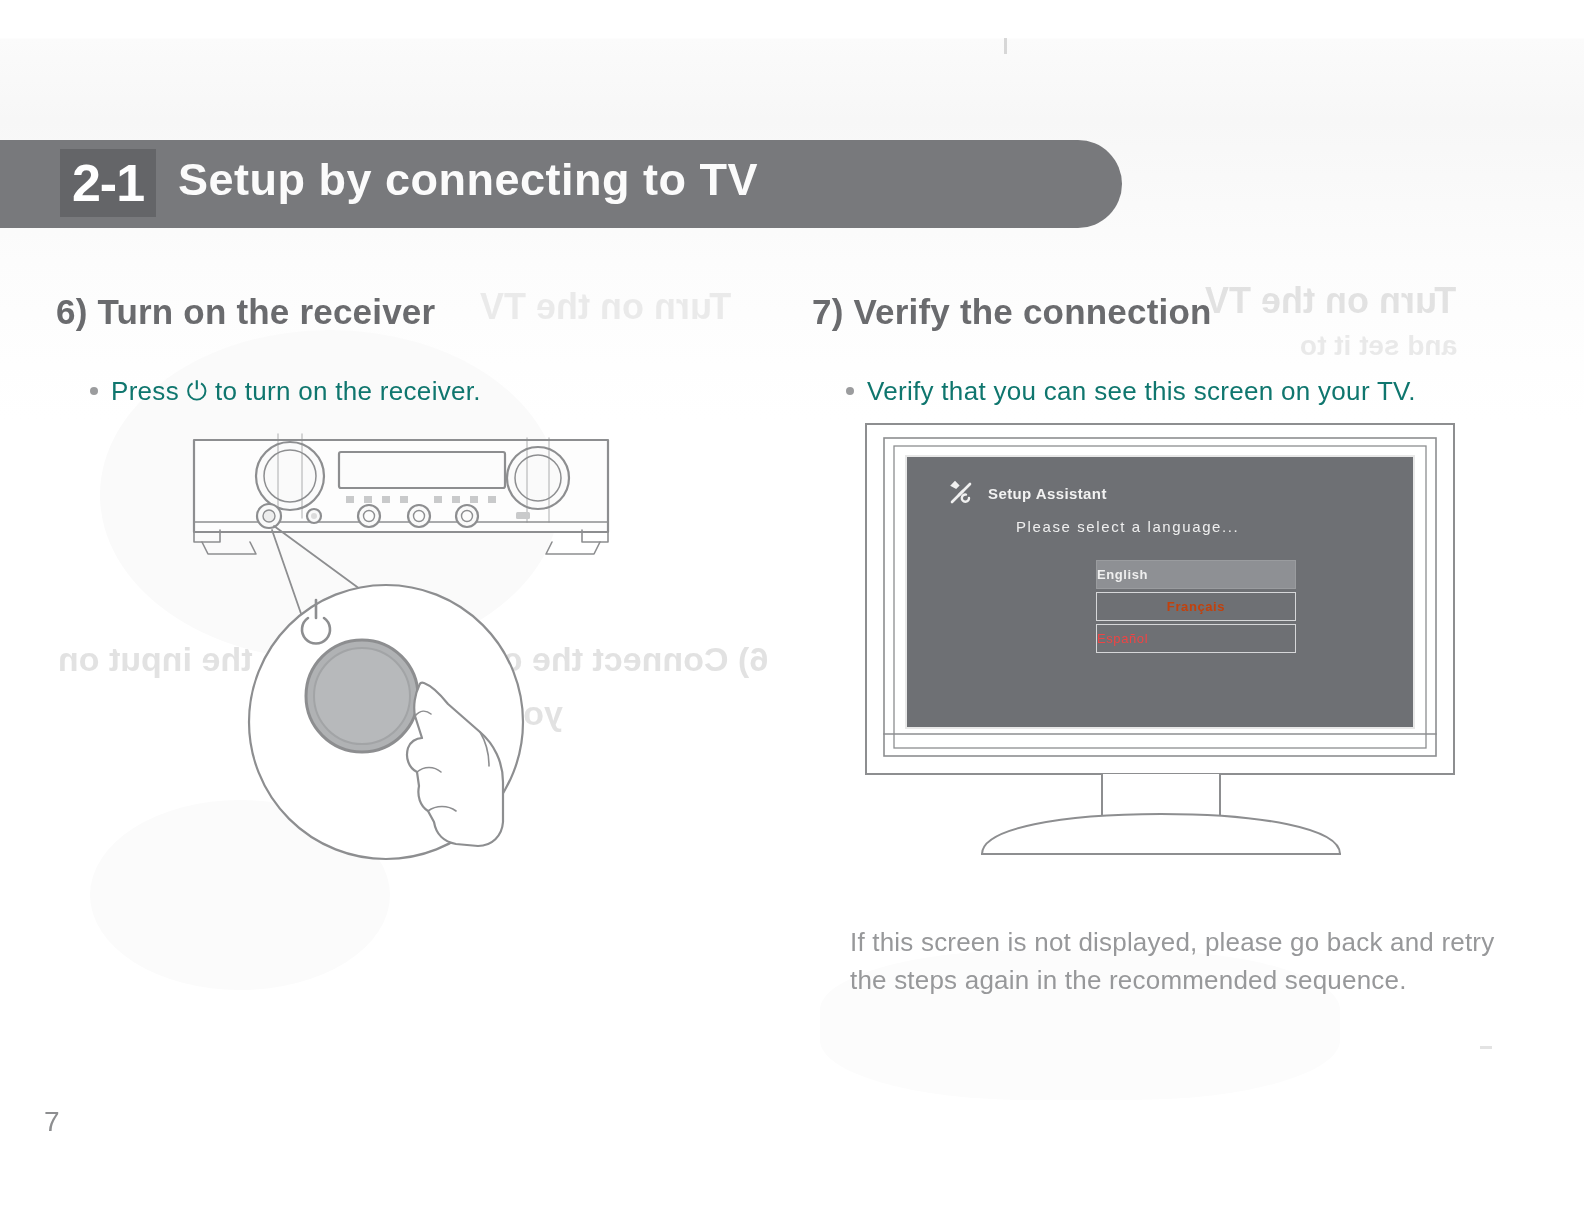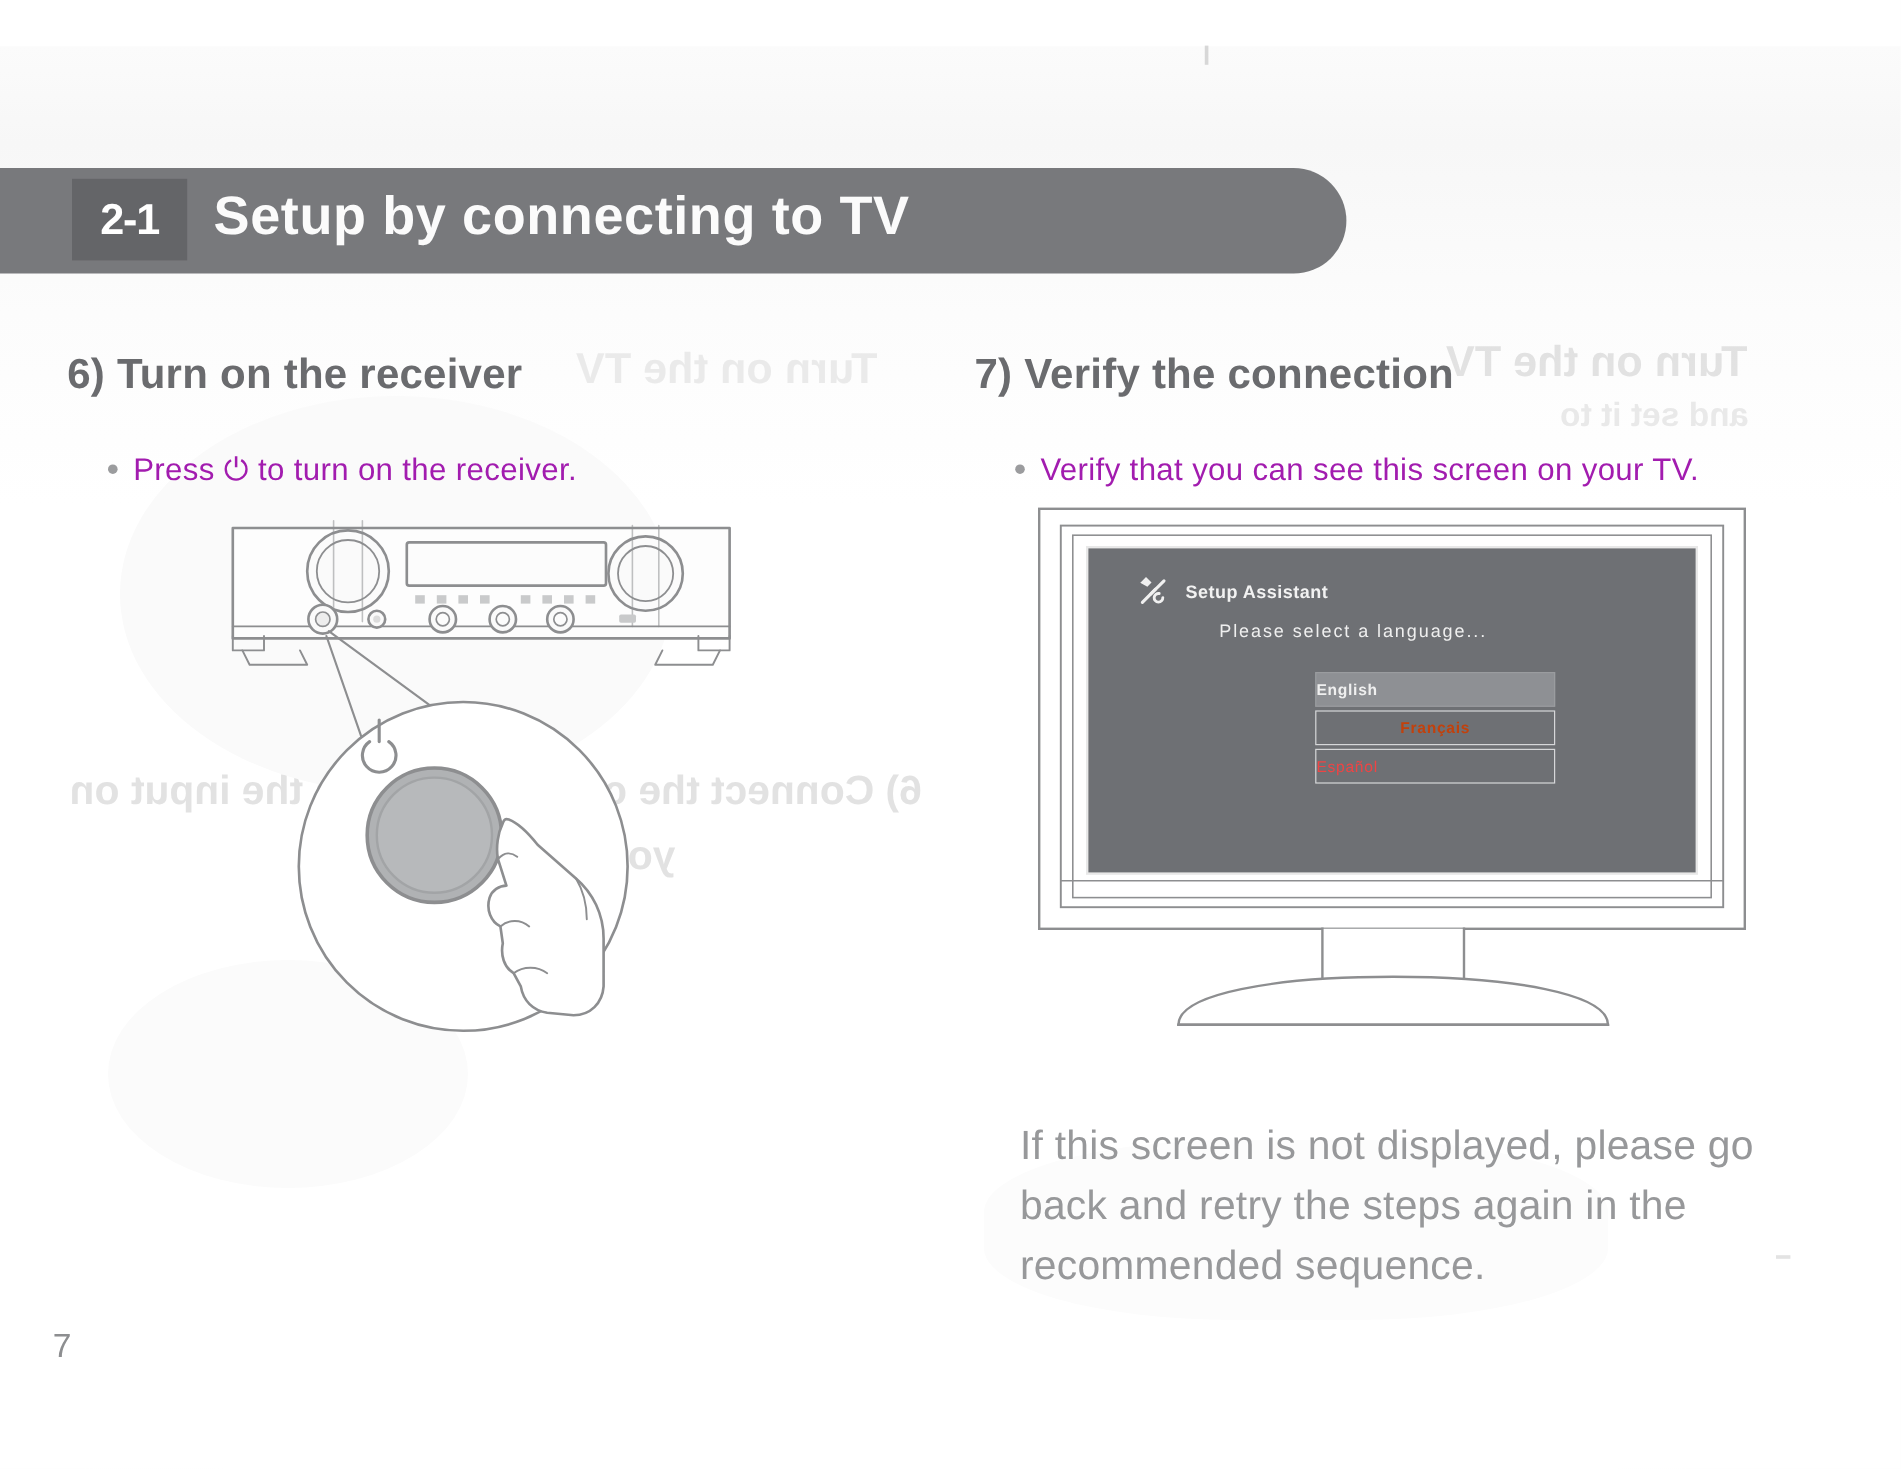--- a/index.html
+++ b/index.html
@@ -58,21 +58,21 @@
     border-radius: 0 44px 44px 0;
   }
   .banner-num {
     position: absolute;
     left: 60px;
     top: 9px;
     width: 96px;
     height: 68px;
     background: #646568;
     color: #ffffff;
-    font-size: 36px;
+    font-size: 52px;
     font-weight: bold;
     line-height: 68px;
     text-align: center;
     letter-spacing: -1px;
   }
   .banner-title {
     position: absolute;
     left: 178px;
     top: 14px;
     color: #fbfbfb;
@@ -88,21 +88,21 @@
 
   .step-heading {
     margin: 0;
     color: #6a6b6e;
     font-size: 35px;
     font-weight: bold;
     letter-spacing: .2px;
   }
   .bullet-line {
     margin: 44px 0 0 34px;
-    color: #a21caf;
+    color: #0f766e;
     font-size: 26px;
     letter-spacing: .3px;
     white-space: nowrap;
   }
   .bullet-dot {
     display: inline-block;
     width: 8px;
     height: 8px;
     border-radius: 50%;
     background: #9b9c9e;
@@ -111,21 +111,21 @@
     margin-bottom: 4px;
   }
   .power-glyph { font-size: 26px; }
 
   .caption {
     position: absolute;
     left: 38px;
     top: 605px;
     width: 680px;
     color: #97989a;
-    font-size: 34px;
+    font-size: 26px;
     line-height: 1.47;
     letter-spacing: .2px;
   }
 
   
   .art { position: absolute; }
   .art-receiver { left: 130px;  top: 130px; }
   .art-tv       { left: 50px;   top: 128px; }
 
   

